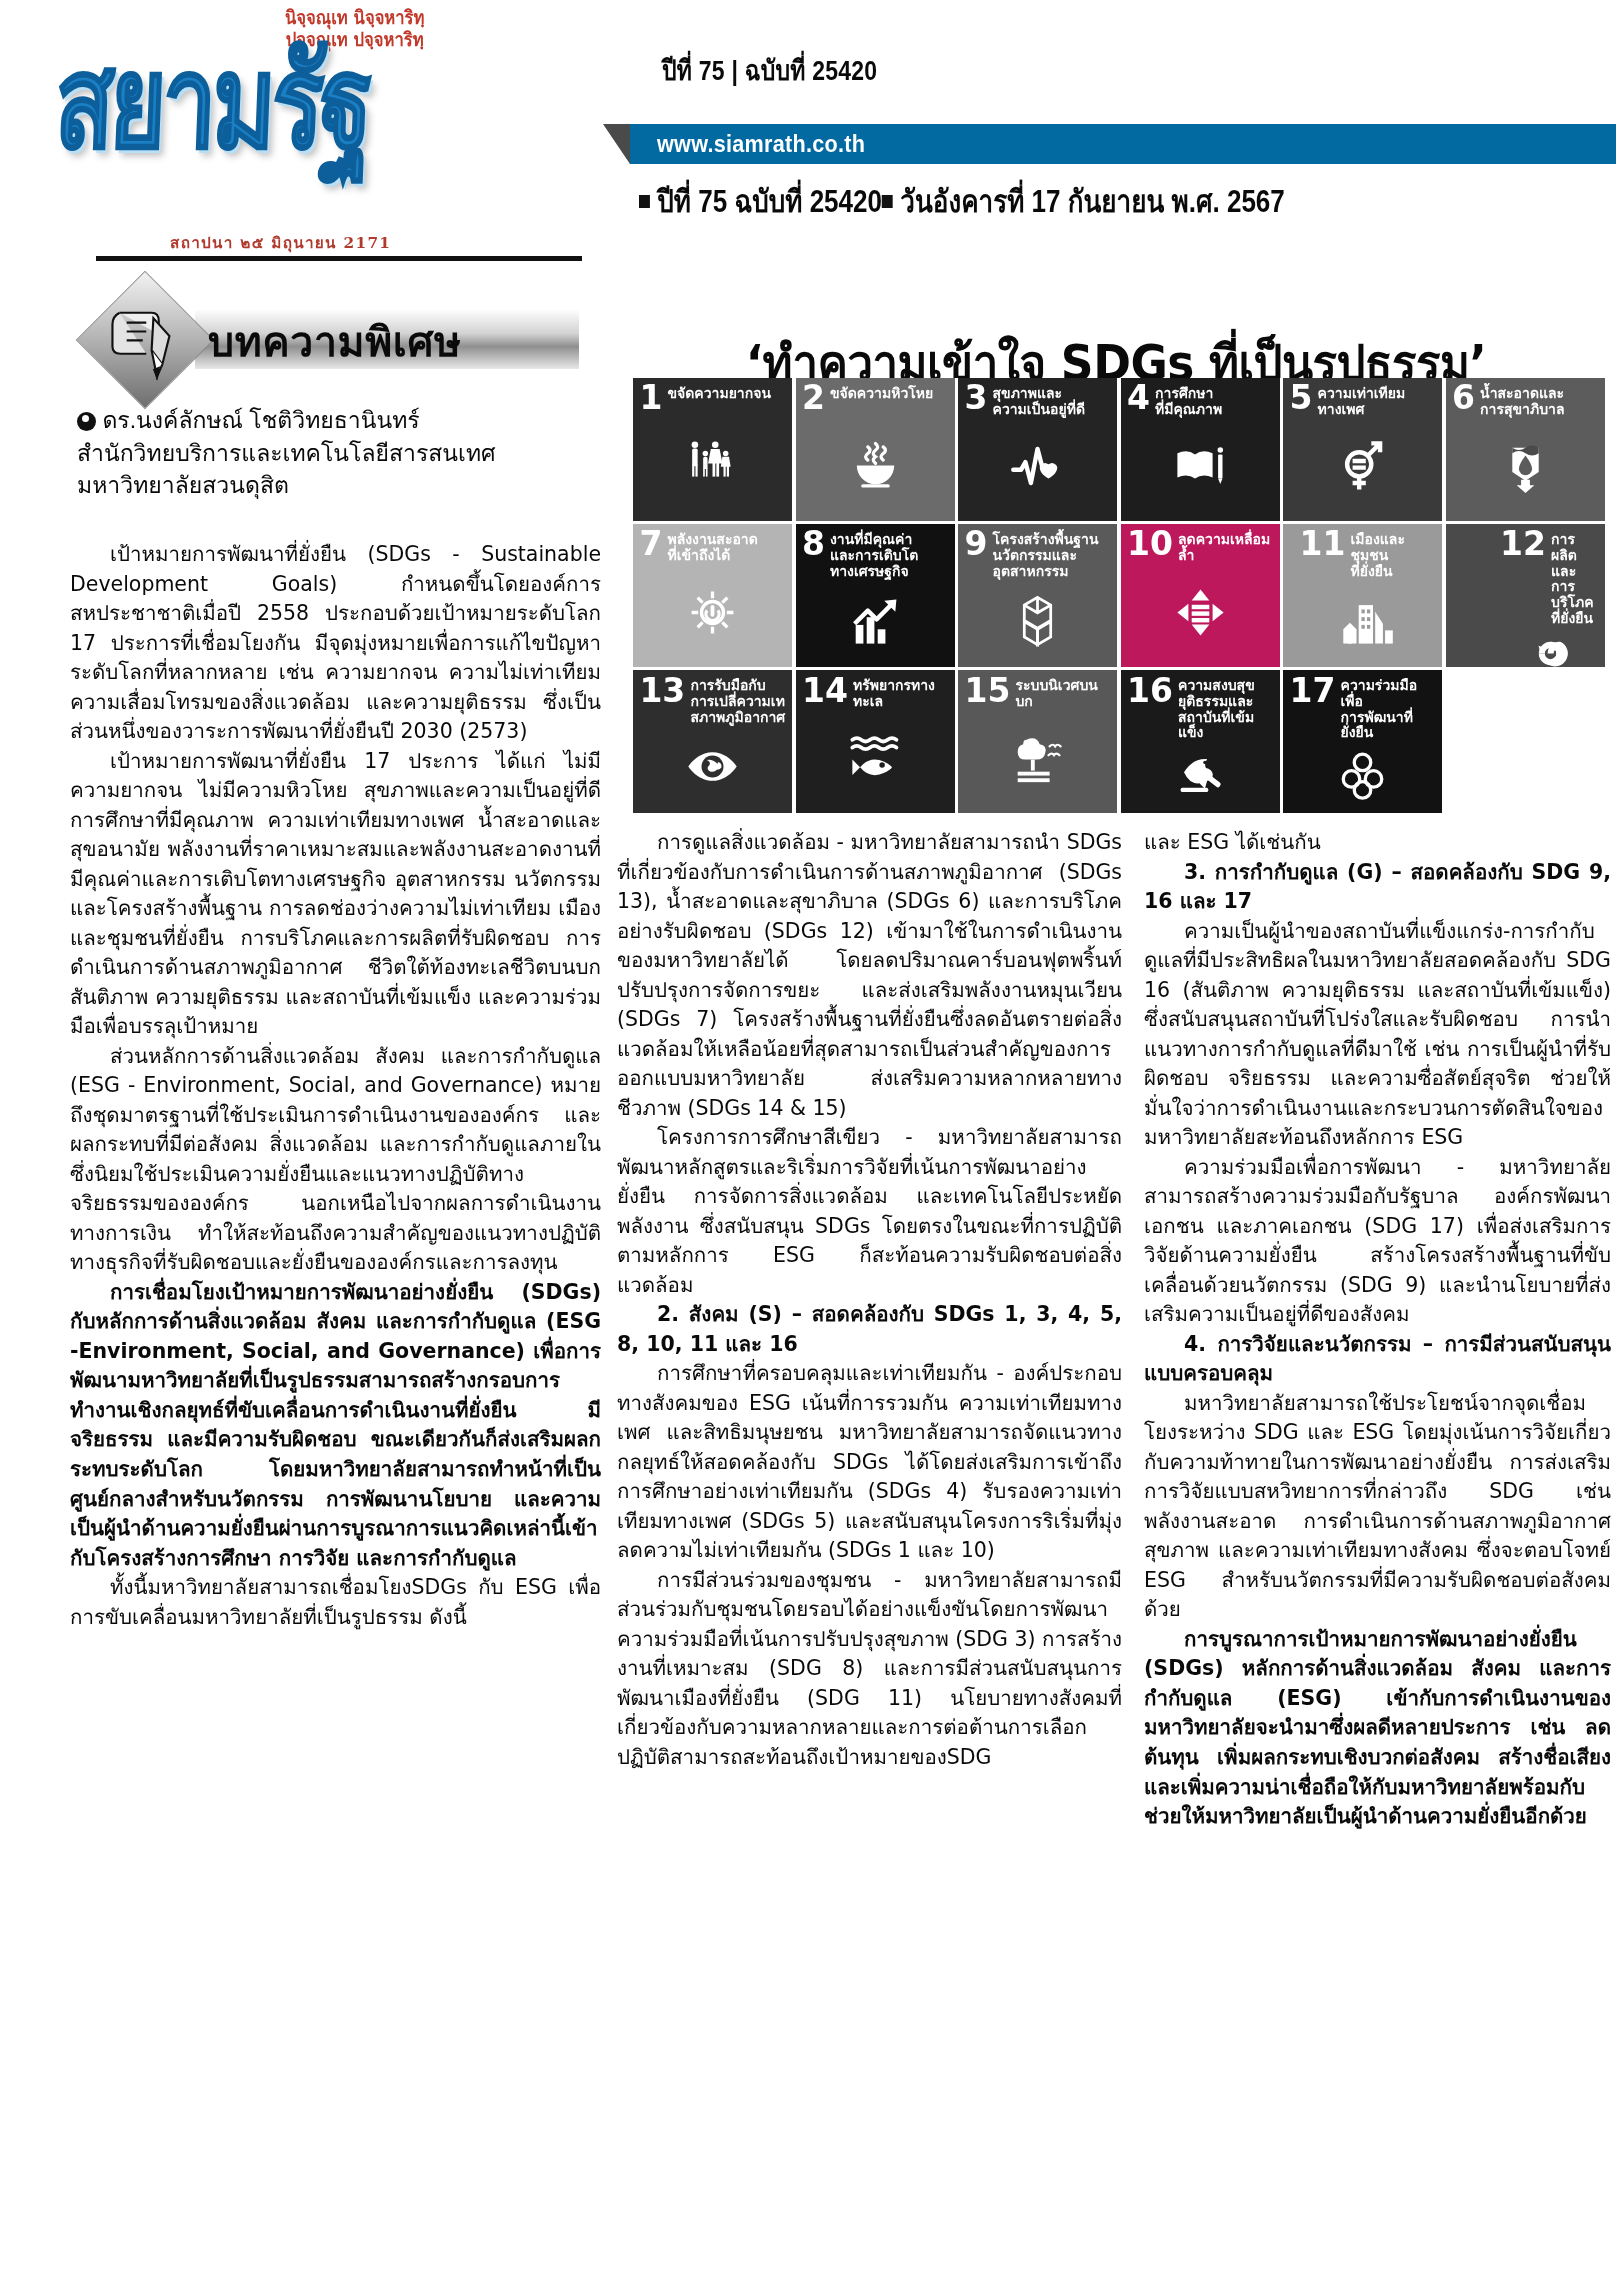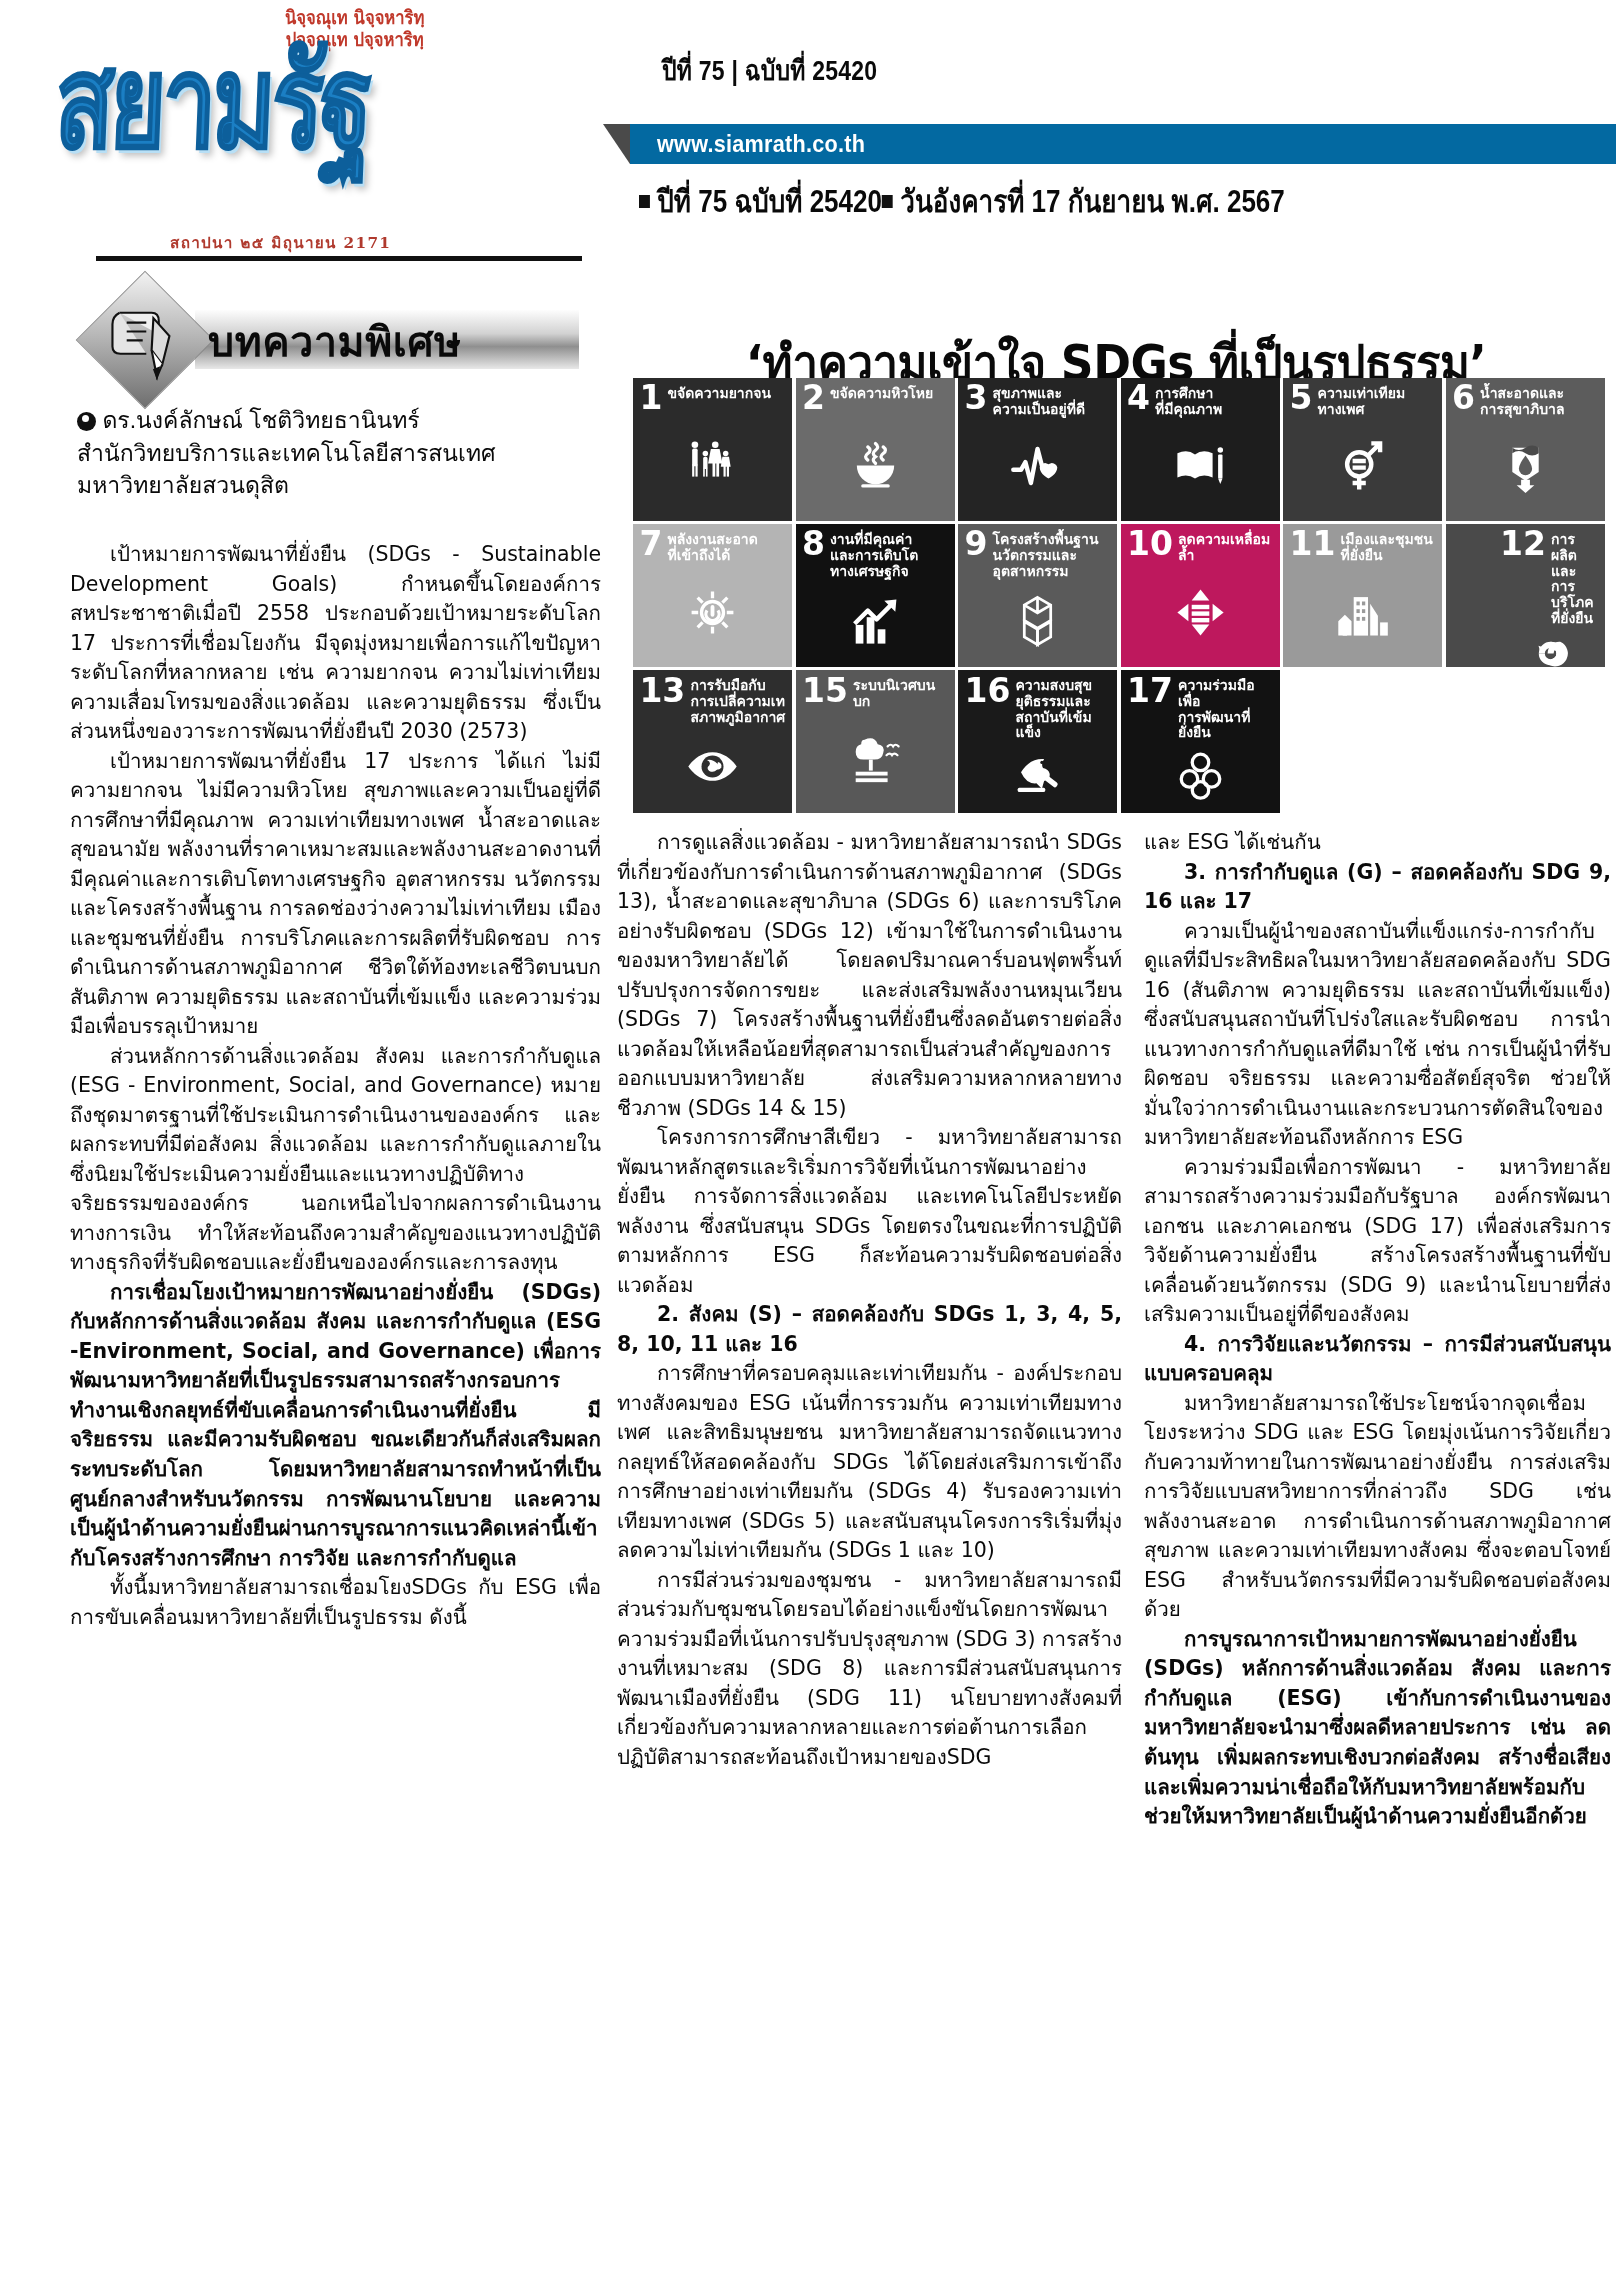--- a/index.html
+++ b/index.html
@@ -372,21 +372,21 @@
             <path d="M50 92 L66 72 H34 Z"></path>
             <path d="M8 50 L28 34 V66 Z"></path>
             <path d="M92 50 L72 34 V66 Z"></path>
             <rect x="34" y="36" width="32" height="8"></rect>
             <rect x="34" y="48" width="32" height="8"></rect>
             <rect x="34" y="60" width="32" height="8"></rect>
           </g>
         </svg>
       </div>
     </div>
-    <div class="sdg" style="background: rgb(154, 154, 154);">
+    <div class="sdg" style="background: rgb(154, 154, 154); padding-left: 10px;">
       <div class="sdg-head">
         <div class="sdg-num">11</div>
         <div class="sdg-lbl" style="white-space: pre-line;">เมืองและชุมชน
 ที่ยั่งยืน</div>
       </div>
       <div class="sdg-ico">
         <svg viewBox="0 0 100 100">
           <g>
             <path d="M6 92 V66 L18 54 L30 66 V92 Z"></path>
             <rect x="14" y="78" width="8" height="14"></rect>
@@ -430,20 +430,37 @@
         <svg viewBox="0 0 100 100">
           <g>
             <path d="M50 24 C22 24 6 50 6 50 s16 26 44 26 s44 -26 44 -26 s-16 -26 -44 -26 z"></path>
             <circle cx="50" cy="50" r="20" fill="#2e2e2e"></circle>
             <path d="M40 38 q8 4 4 10 q-6 4 0 10 q8 4 14 -2 q6 -6 0 -12 q-8 -8 -18 -6 z" fill="#fff"></path>
             <path d="M60 42 q8 2 6 10 q-4 6 -10 2 z" fill="#fff"></path>
           </g>
         </svg>
       </div>
     </div>
+    <div class="sdg" style="background: rgb(31, 31, 31);">
+      <div class="sdg-head">
+        <div class="sdg-num">14</div>
+        <div class="sdg-lbl" style="white-space: pre-line;">ทรัพยากรทางทะเล</div>
+      </div>
+      <div class="sdg-ico">
+        <svg viewBox="0 0 100 100">
+          <g>
+            <path d="M8 16 q8 -6 16 0 t16 0 t16 0 t16 0 t16 0" stroke="#fff" stroke-width="7" fill="none" stroke-linecap="round"></path>
+            <path d="M8 30 q8 -6 16 0 t16 0 t16 0 t16 0 t16 0" stroke="#fff" stroke-width="7" fill="none" stroke-linecap="round"></path>
+            <path d="M22 66 q18 -22 44 -10 q12 6 14 10 q-2 4 -14 10 q-26 12 -44 -10 z"></path>
+            <path d="M22 66 l-14 -14 v28 z"></path>
+            <circle cx="62" cy="62" r="5" fill="#1f1f1f"></circle>
+          </g>
+        </svg>
+      </div>
+    </div>
     <div class="sdg" style="background: rgb(88, 88, 88);">
       <div class="sdg-head">
         <div class="sdg-num">15</div>
         <div class="sdg-lbl" style="white-space: pre-line;">ระบบนิเวศบนบก</div>
       </div>
       <div class="sdg-ico">
         <svg viewBox="0 0 100 100">
           <g>
             <path d="M30 16 q18 -8 24 8 q14 2 10 16 q-2 12 -16 12 h-20 q-14 0 -14 -14 q0 -12 10 -14 q0 -8 6 -8 z"></path>
             <rect x="38" y="52" width="7" height="20"></rect>

